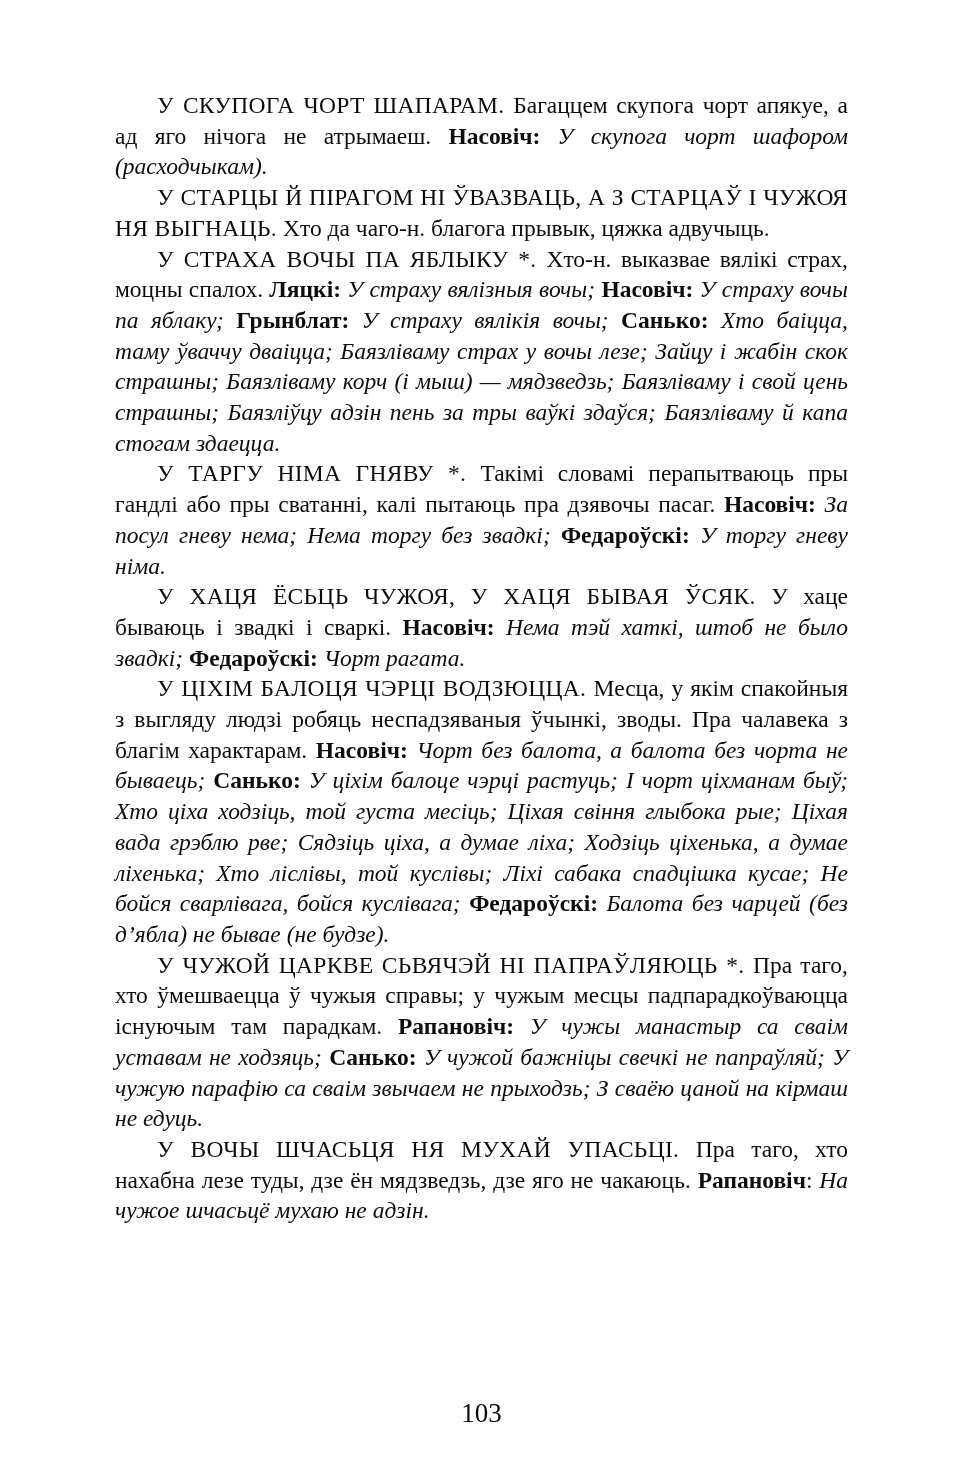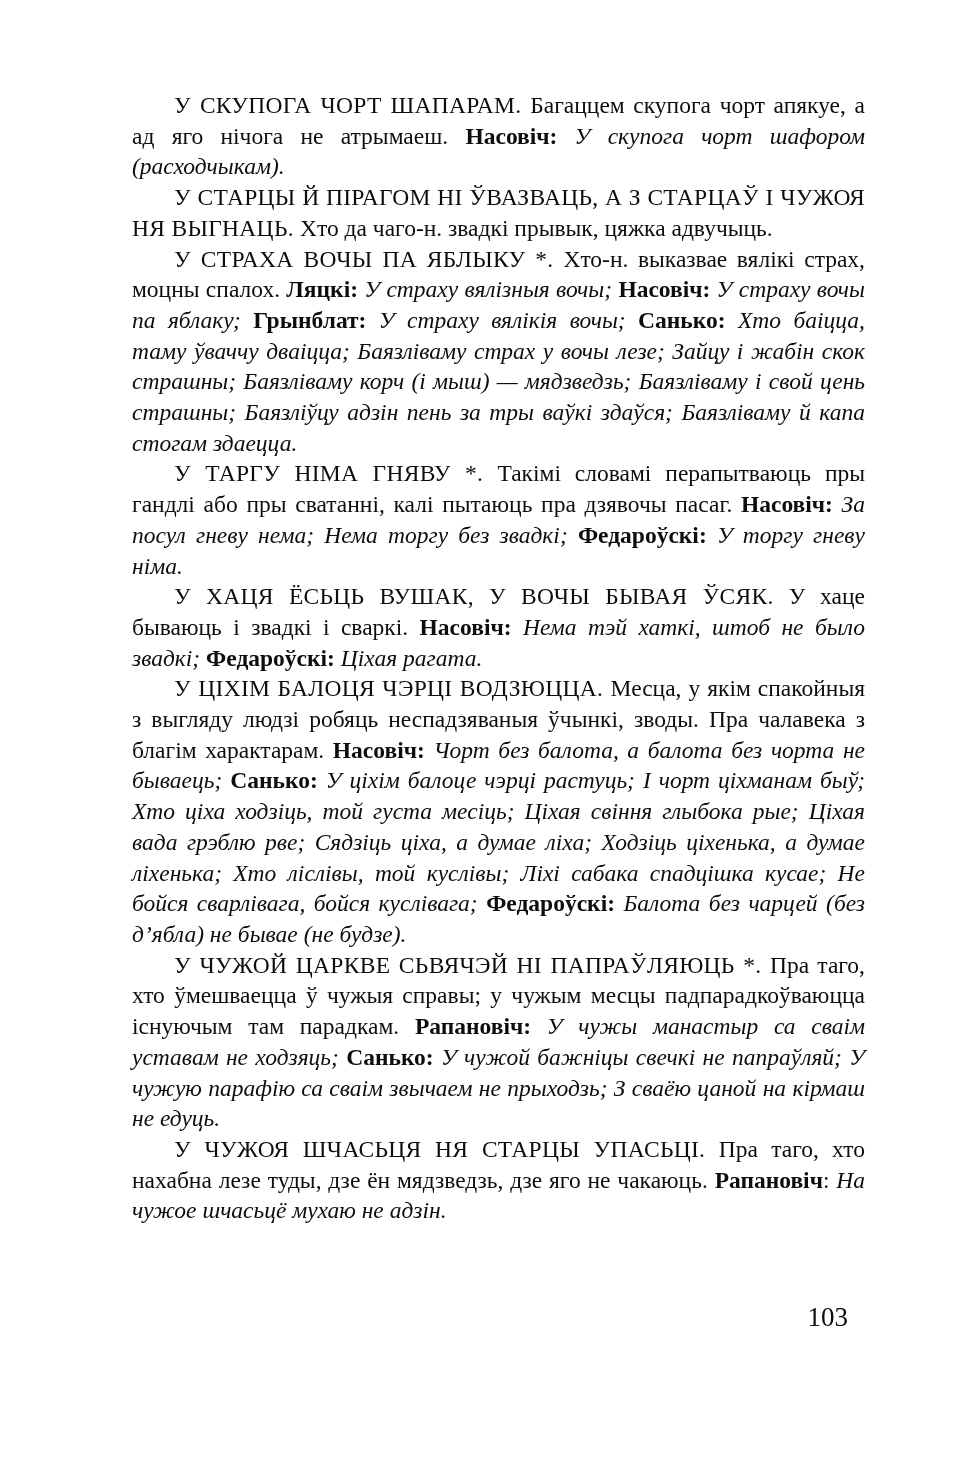--- a/index.html
+++ b/index.html
@@ -15,21 +15,21 @@
     position: relative;
     overflow: hidden;
   }
   .page {
     position: absolute;
     inset: 0;
     background: #ffffff;
   }
   .text-block {
     position: absolute;
-    left: 132px;
+    left: 115px;
     top: 90px;
     width: 733px;
     font-size: 23.5px;
     line-height: 30.7px;
     text-align: justify;
   }
   p.entry {
     margin: 0;
     padding: 0;
     text-indent: 42px;
@@ -44,35 +44,35 @@
   .seg-bold {
     font-weight: bold;
   }
   .seg-italic {
     font-style: italic;
   }
   .page-number {
     position: absolute;
     left: 115px;
     width: 733px;
-    top: 1301px;
-    text-align: right;
+    top: 1397px;
+    text-align: center;
     font-size: 27px;
     line-height: 32px;
     color: #0d0d0d;
   }
 </style>
 </head>
 <body>
 
 <div class="page">
   <div class="text-block">
       <p class="entry"><span class="seg-caps">У СКУПОГА ЧОРТ ШАПАРАМ. </span><span class="seg-plain">Багаццем скупога чорт апякуе, а ад яго нічога не атрымаеш. </span><span class="seg-bold">Насовіч: </span><span class="seg-italic">У скупога чорт шафором (расходчыкам).</span></p>
-      <p class="entry"><span class="seg-caps">У СТАРЦЫ Й ПІРАГОМ НІ ЎВАЗВАЦЬ, А З СТАРЦАЎ І ЧУЖОЯ НЯ ВЫГНАЦЬ. </span><span class="seg-plain">Хто да чаго-н. звадкі прывык, цяжка адвучыць.</span></p>
+      <p class="entry"><span class="seg-caps">У СТАРЦЫ Й ПІРАГОМ НІ ЎВАЗВАЦЬ, А З СТАРЦАЎ І ЧУЖОЯ НЯ ВЫГНАЦЬ. </span><span class="seg-plain">Хто да чаго-н. благога прывык, цяжка адвучыць.</span></p>
       <p class="entry"><span class="seg-caps">У СТРАХА ВОЧЫ ПА ЯБЛЫКУ *. </span><span class="seg-plain">Хто-н. выказвае вялікі страх, моцны спалох. </span><span class="seg-bold">Ляцкі: </span><span class="seg-italic">У страху вялізныя вочы; </span><span class="seg-bold">Насовіч: </span><span class="seg-italic">У страху вочы па яблаку; </span><span class="seg-bold">Грынблат: </span><span class="seg-italic">У страху вялікія вочы; </span><span class="seg-bold">Санько: </span><span class="seg-italic">Хто баіцца, таму ўваччу дваіцца; Баязліваму страх у вочы лезе; Зайцу і жабін скок страшны; Баязліваму корч (і мыш) — мядзведзь; Баязліваму і свой цень страшны; Баязліўцу адзін пень за тры ваўкі здаўся; Баязліваму й капа стогам здаецца.</span></p>
       <p class="entry"><span class="seg-caps">У ТАРГУ НІМА ГНЯВУ *. </span><span class="seg-plain">Такімі словамі перапытваюць пры гандлі або пры сватанні, калі пытаюць пра дзявочы пасаг. </span><span class="seg-bold">Насовіч: </span><span class="seg-italic">За посул гневу нема; Нема торгу без звадкі; </span><span class="seg-bold">Федароўскі: </span><span class="seg-italic">У торгу гневу німа.</span></p>
-      <p class="entry"><span class="seg-caps">У ХАЦЯ ЁСЬЦЬ ВУШАК, У ВОЧЫ БЫВАЯ ЎСЯК. </span><span class="seg-plain">У хаце бываюць і звадкі і сваркі. </span><span class="seg-bold">Насовіч: </span><span class="seg-italic">Нема тэй хаткі, штоб не было звадкі; </span><span class="seg-bold">Федароўскі: </span><span class="seg-italic">Ціхая рагата.</span></p>
+      <p class="entry"><span class="seg-caps">У ХАЦЯ ЁСЬЦЬ ЧУЖОЯ, У ХАЦЯ БЫВАЯ ЎСЯК. </span><span class="seg-plain">У хаце бываюць і звадкі і сваркі. </span><span class="seg-bold">Насовіч: </span><span class="seg-italic">Нема тэй хаткі, штоб не было звадкі; </span><span class="seg-bold">Федароўскі: </span><span class="seg-italic">Чорт рагата.</span></p>
       <p class="entry"><span class="seg-caps">У ЦІХІМ БАЛОЦЯ ЧЭРЦІ ВОДЗЮЦЦА. </span><span class="seg-plain">Месца, у якім спакойныя з выгляду людзі робяць неспадзяваныя ўчынкі, зводы. Пра чалавека з благім характарам. </span><span class="seg-bold">Насовіч: </span><span class="seg-italic">Чорт без балота, а балота без чорта не бываець; </span><span class="seg-bold">Санько: </span><span class="seg-italic">У ціхім балоце чэрці растуць; І чорт ціхманам быў; Хто ціха ходзіць, той густа месіць; Ціхая свіння глыбока рые; Ціхая вада грэблю рве; Сядзіць ціха, а думае ліха; Ходзіць ціхенька, а думае ліхенька; Хто ліслівы, той куслівы; Ліхі сабака спадцішка кусае; Не бойся сварлівага, бойся куслівага; </span><span class="seg-bold">Федароўскі: </span><span class="seg-italic">Балота без чарцей (без д’ябла) не бывае (не будзе).</span></p>
       <p class="entry"><span class="seg-caps">У ЧУЖОЙ ЦАРКВЕ СЬВЯЧЭЙ НІ ПАПРАЎЛЯЮЦЬ *. </span><span class="seg-plain">Пра таго, хто ўмешваецца ў чужыя справы; у чужым месцы падпарадкоўваюцца існуючым там парадкам. </span><span class="seg-bold">Рапановіч: </span><span class="seg-italic">У чужы манастыр са сваім уставам не ходзяць; </span><span class="seg-bold">Санько: </span><span class="seg-italic">У чужой бажніцы свечкі не папраўляй; У чужую парафію са сваім звычаем не прыходзь; З сваёю цаной на кірмаш не едуць.</span></p>
-      <p class="entry"><span class="seg-caps">У ЧУЖОЯ ШЧАСЬЦЯ НЯ СТАРЦЫ УПАСЬЦІ. </span><span class="seg-plain">Пра таго, хто нахабна лезе туды, дзе ён мядзведзь, дзе яго не чакаюць. </span><span class="seg-bold">Рапановіч</span><span class="seg-plain">: </span><span class="seg-italic">На чужое шчасьцё мухаю не адзін.</span></p>
+      <p class="entry"><span class="seg-caps">У ВОЧЫ ШЧАСЬЦЯ НЯ МУХАЙ УПАСЬЦІ. </span><span class="seg-plain">Пра таго, хто нахабна лезе туды, дзе ён мядзведзь, дзе яго не чакаюць. </span><span class="seg-bold">Рапановіч</span><span class="seg-plain">: </span><span class="seg-italic">На чужое шчасьцё мухаю не адзін.</span></p>
     </div>
   <div class="page-number">103</div>
 </div>
 
 </body></html>

